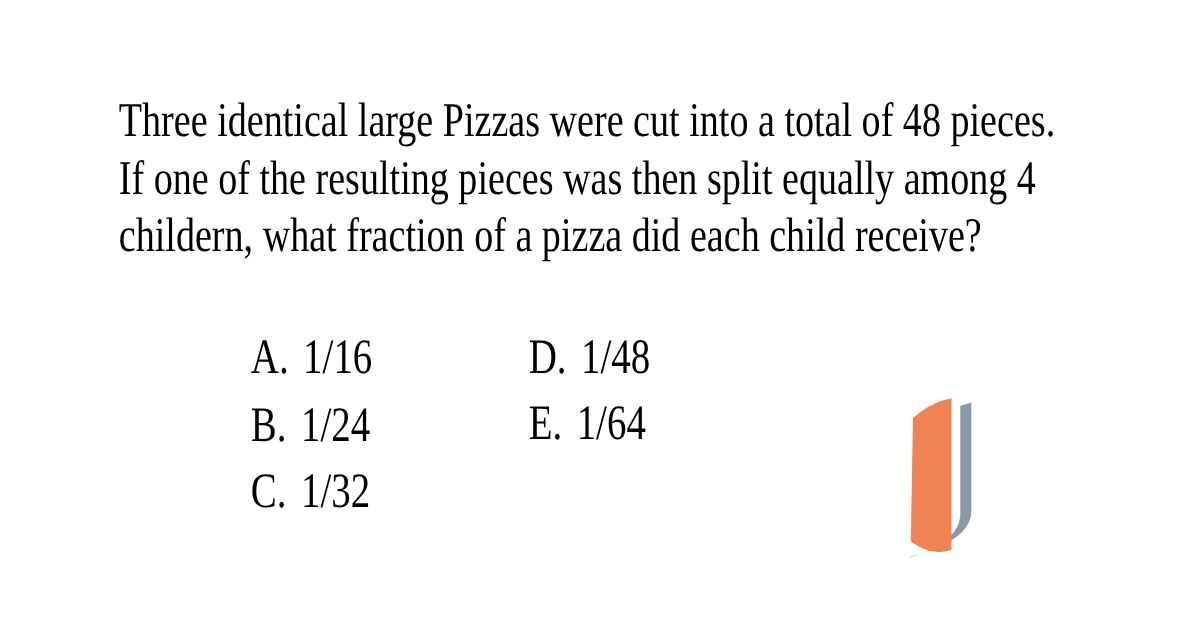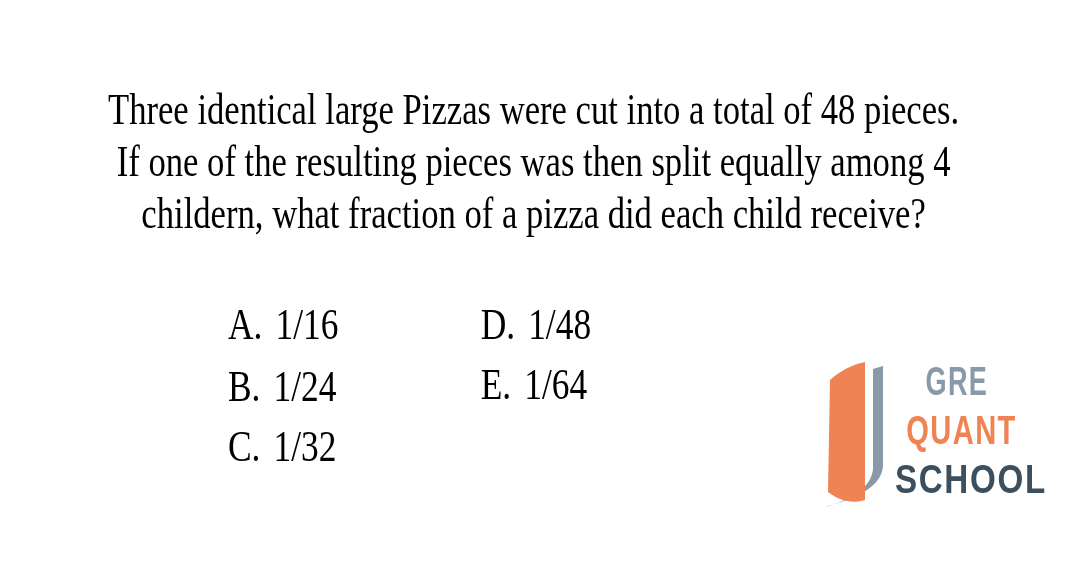--- a/index.html
+++ b/index.html
@@ -42,21 +42,21 @@
     white-space:nowrap;
   }
   .logo-line { transform-origin:left top; }
   .logo-line-gre    { transform:scaleX(0.66); }
   .logo-line-quant  { transform:scaleX(0.71); }
   .logo-line-school { transform:scaleX(0.81); }
 </style>
 </head>
 <body>
 
-<div class="page" style="background-color: rgb(255, 255, 255); text-align: center;">
+<div class="page" style="background-color: rgb(255, 255, 255);">
 
   <div class="question" style="color: rgb(0, 0, 0);">
     <div class="qline">Three identical large Pizzas were cut into a total of 48 pieces.</div>
     <div class="qline">If one of the resulting pieces was then split equally among 4</div>
     <div class="qline">childern, what fraction of a pizza did each child receive?</div>
   </div>
 
   <div class="choices" style="color: rgb(0, 0, 0);">
     <div class="choice choice-a">
       <span class="letter">A.</span>
@@ -78,20 +78,15 @@
       <span class="letter">E.</span>
       <span class="value">1/64</span>
     </div>
   </div>
 
   <div class="logo">
     <svg class="logo-book" width="70" height="158" viewBox="0 0 70 158" aria-hidden="true">
       <path d="M 57,15 L 67,12 L 67,112 C 66,130 46,143 12,152 L 10,153 C 36,145 55,134 57,115 Z" fill="#8A99A7"></path>
       <path d="M 49,8 C 35,11 24,17 14,26 L 12,138 C 24,147 36,150 49,146 Z" fill="#EF8354"></path>
     </svg>
-    <div class="logo-text">
-      <div class="logo-line logo-line-gre" style="color: rgb(138, 153, 167);">GRE</div>
-      <div class="logo-line logo-line-quant" style="color: rgb(239, 131, 84);">QUANT</div>
-      <div class="logo-line logo-line-school" style="color: rgb(59, 79, 95);">SCHOOL</div>
-    </div>
   </div>
 
 </div>
 
 </body></html>

